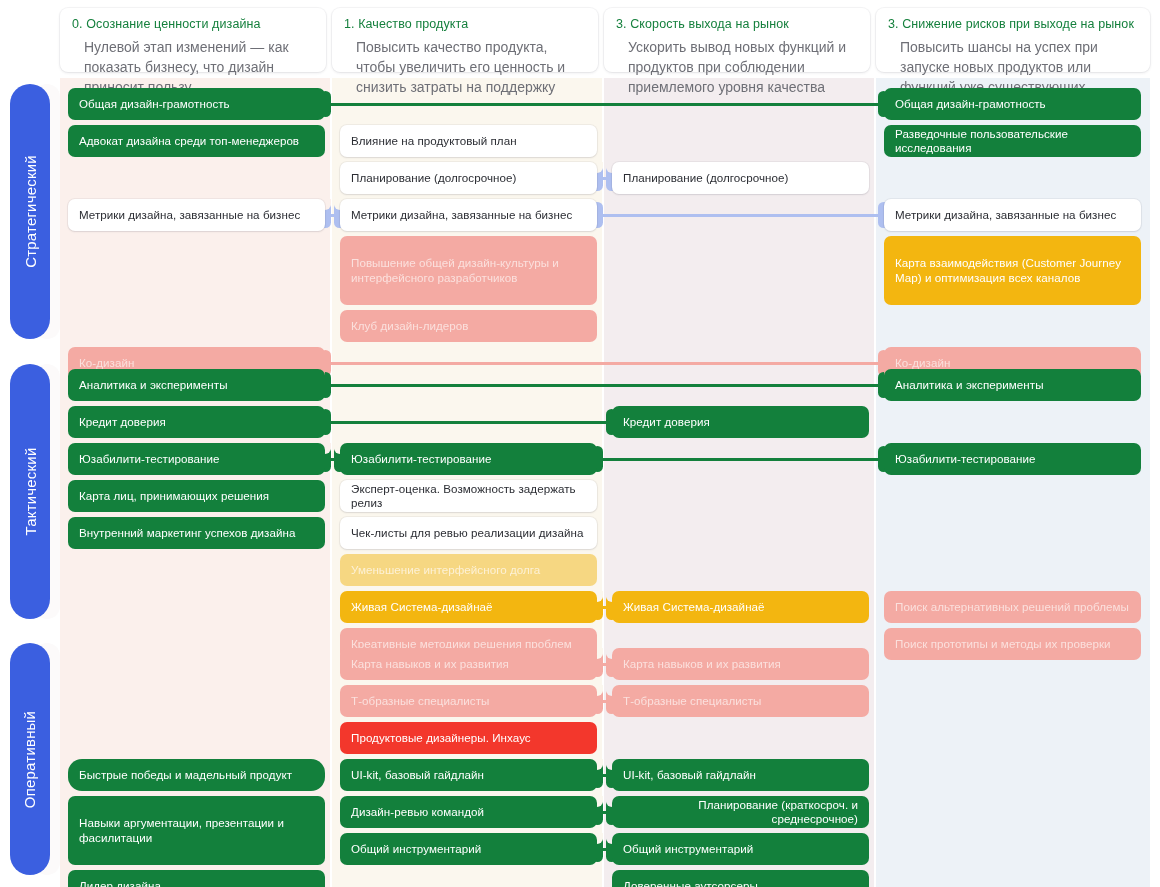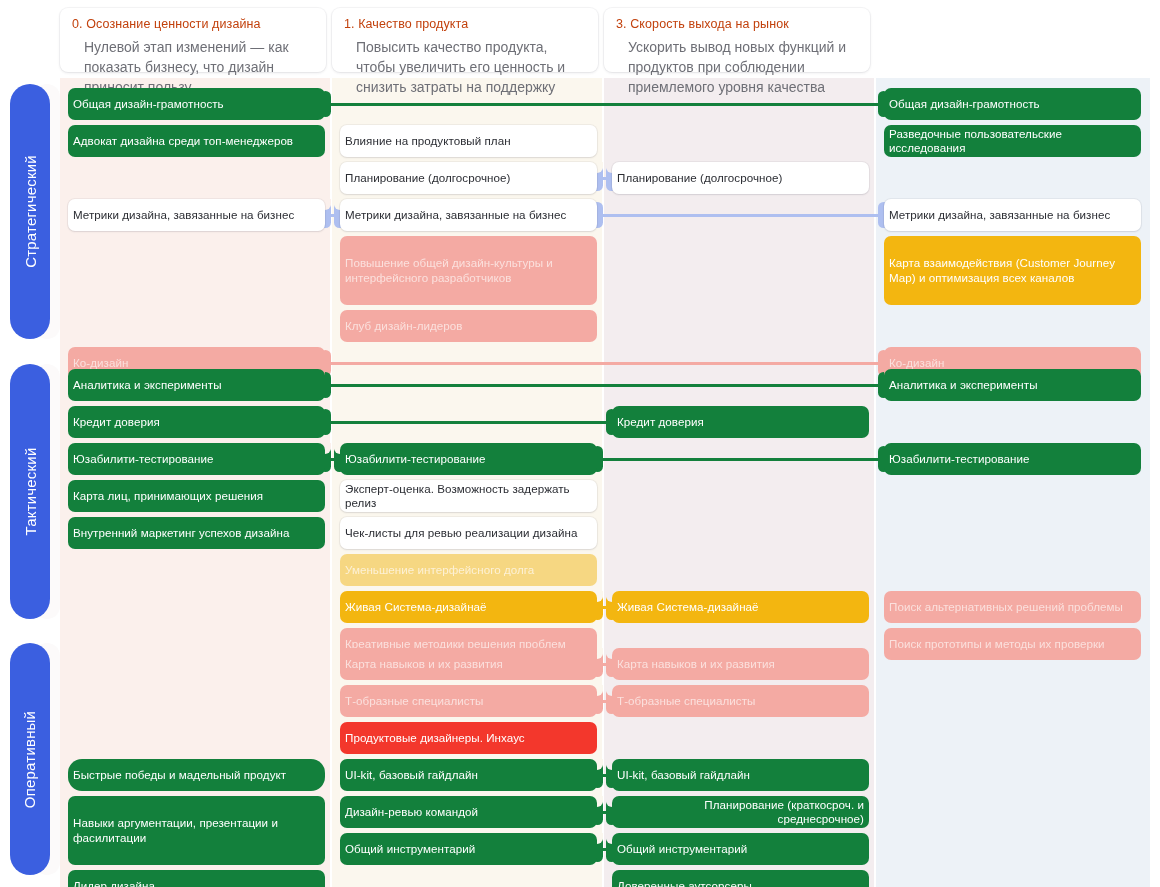--- a/index.html
+++ b/index.html
@@ -23,21 +23,21 @@
   
   .hdr{
     position:absolute;top:8px;height:64px;
     background:#ffffff;
     border-radius:8px;
     box-shadow:0 1px 3px rgba(40,40,60,.10),0 0 0 1px rgba(40,40,60,.045);
     padding:9px 12px 0 12px;
     box-sizing:border-box;
   }
   .hdr-title{
-    font-size:12.5px;color:#c2410c;font-weight:400;
+    font-size:12.5px;color:#15803d;font-weight:400;
     letter-spacing:.1px;line-height:15px;white-space:nowrap;
   }
   .hdr-desc{
     margin-top:5px;margin-left:12px;
     font-size:14px;color:#6e6f76;line-height:20px;
     font-weight:400;
   }
 
   
   .side{
@@ -64,21 +64,21 @@
   
   .conn{position:absolute;height:3px;border-radius:2px;}
   .knot{position:absolute;}
 
   
   .card{
     position:absolute;
     border-radius:7px;
     box-sizing:border-box;
     display:flex;align-items:center;
-    padding:0 5px;
+    padding:0 11px;
     font-size:11.6px;
     line-height:14.5px;
     letter-spacing:.05px;
   }
   .c-green {background:#13803c;color:#ffffff;font-weight:400;}
   .c-pink  {background:#f4aaa3;color:#fbe0dd;font-weight:400;}
   .c-yellow{background:#f3b610;color:#ffffff;font-weight:400;}
   .c-yellow-lt{background:#f6d782;color:#fdf1d6;font-weight:400;}
   .c-red   {background:#f3372c;color:#ffffff;font-weight:400;}
   .c-white {
@@ -99,20 +99,24 @@
       <div class="hdr-title">0. Осознание ценности дизайна</div>
       <div class="hdr-desc">Нулевой этап изменений — как показать бизнесу, что дизайн приносит пользу</div>
     </div>
     <div class="hdr" style="left: 332px; width: 266px;">
       <div class="hdr-title">1. Качество продукта</div>
       <div class="hdr-desc">Повысить качество продукта, чтобы увеличить его ценность и снизить затраты на поддержку</div>
     </div>
     <div class="hdr" style="left: 604px; width: 266px;">
       <div class="hdr-title">3. Скорость выхода на рынок</div>
       <div class="hdr-desc">Ускорить вывод новых функций и продуктов при соблюдении приемлемого уровня качества</div>
+    </div>
+    <div class="hdr" style="left: 876px; width: 274px;">
+      <div class="hdr-title">3. Снижение рисков при выходе на рынок</div>
+      <div class="hdr-desc">Повысить шансы на успех при запуске новых продуктов или функций уже существующих</div>
     </div>
     <div class="side-sheet" style="left: 34px; top: 84px; height: 255px;"></div>
     <div class="side" style="top: 84px; height: 255px;">
       <div class="side-inner">
         <div class="side-label">Стратегический</div>
       </div>
     </div>
     <div class="side-sheet" style="left: 34px; top: 364px; height: 255px;"></div>
     <div class="side" style="top: 364px; height: 255px;">
       <div class="side-inner">

